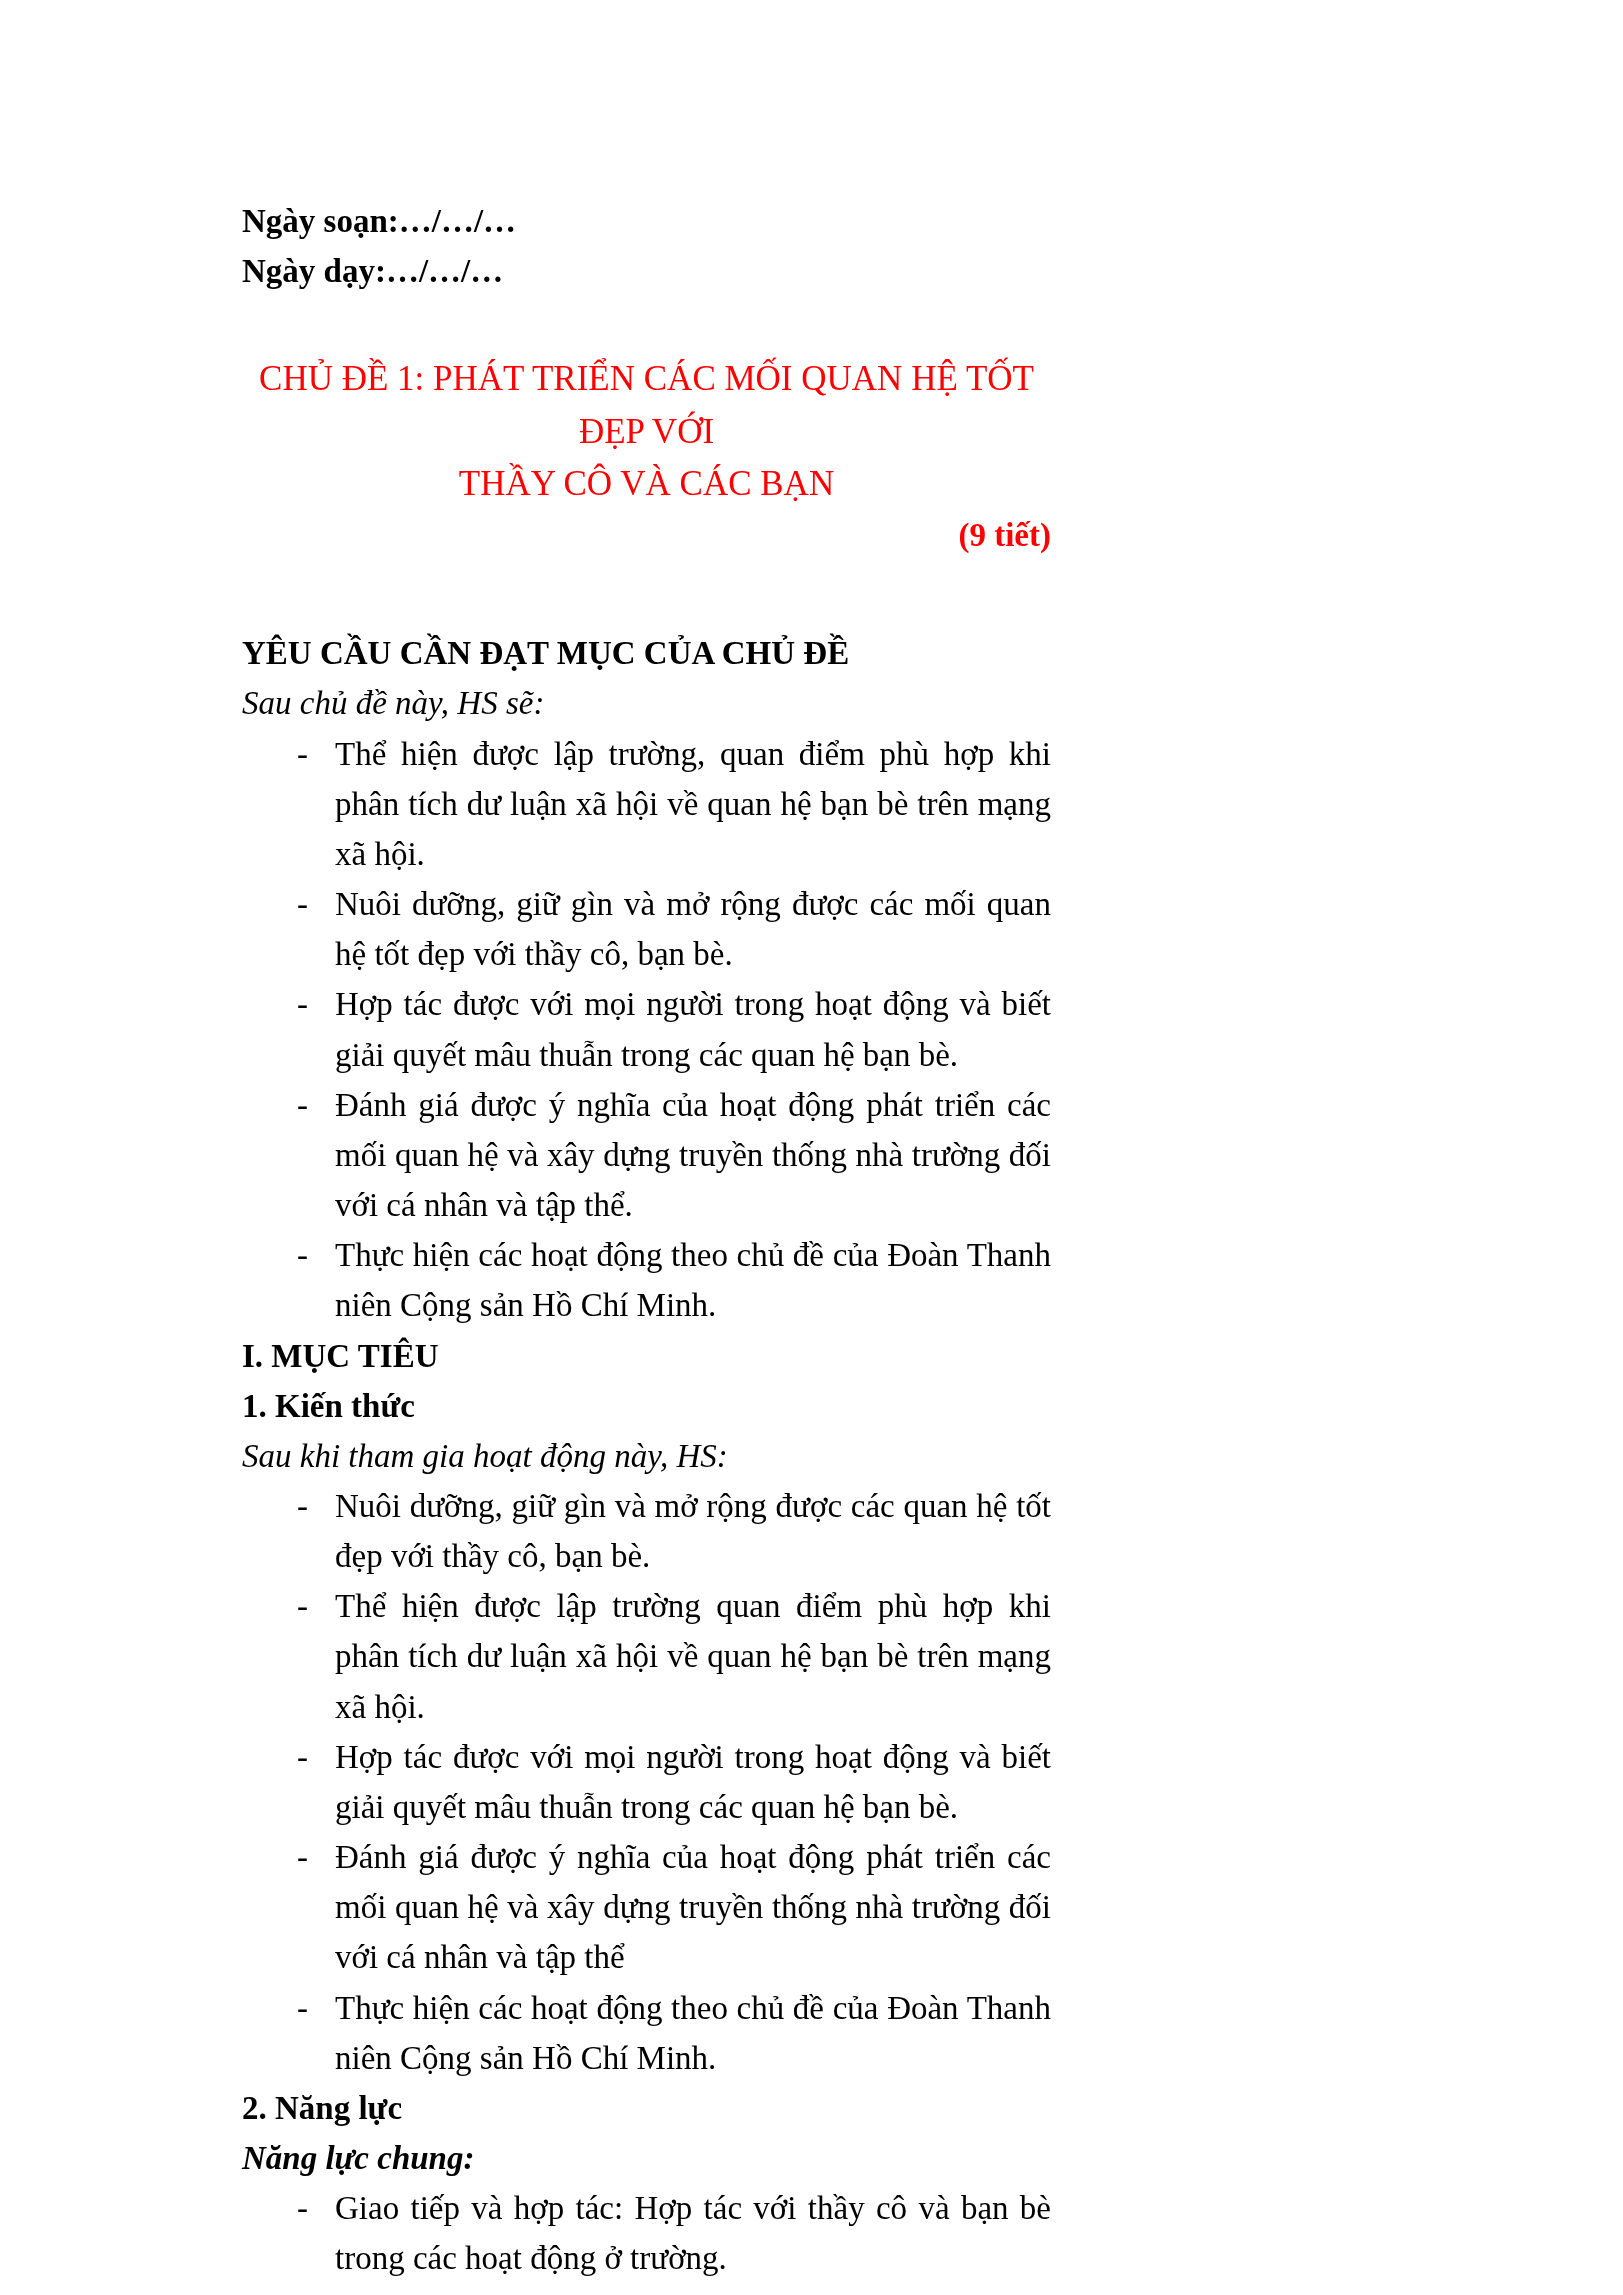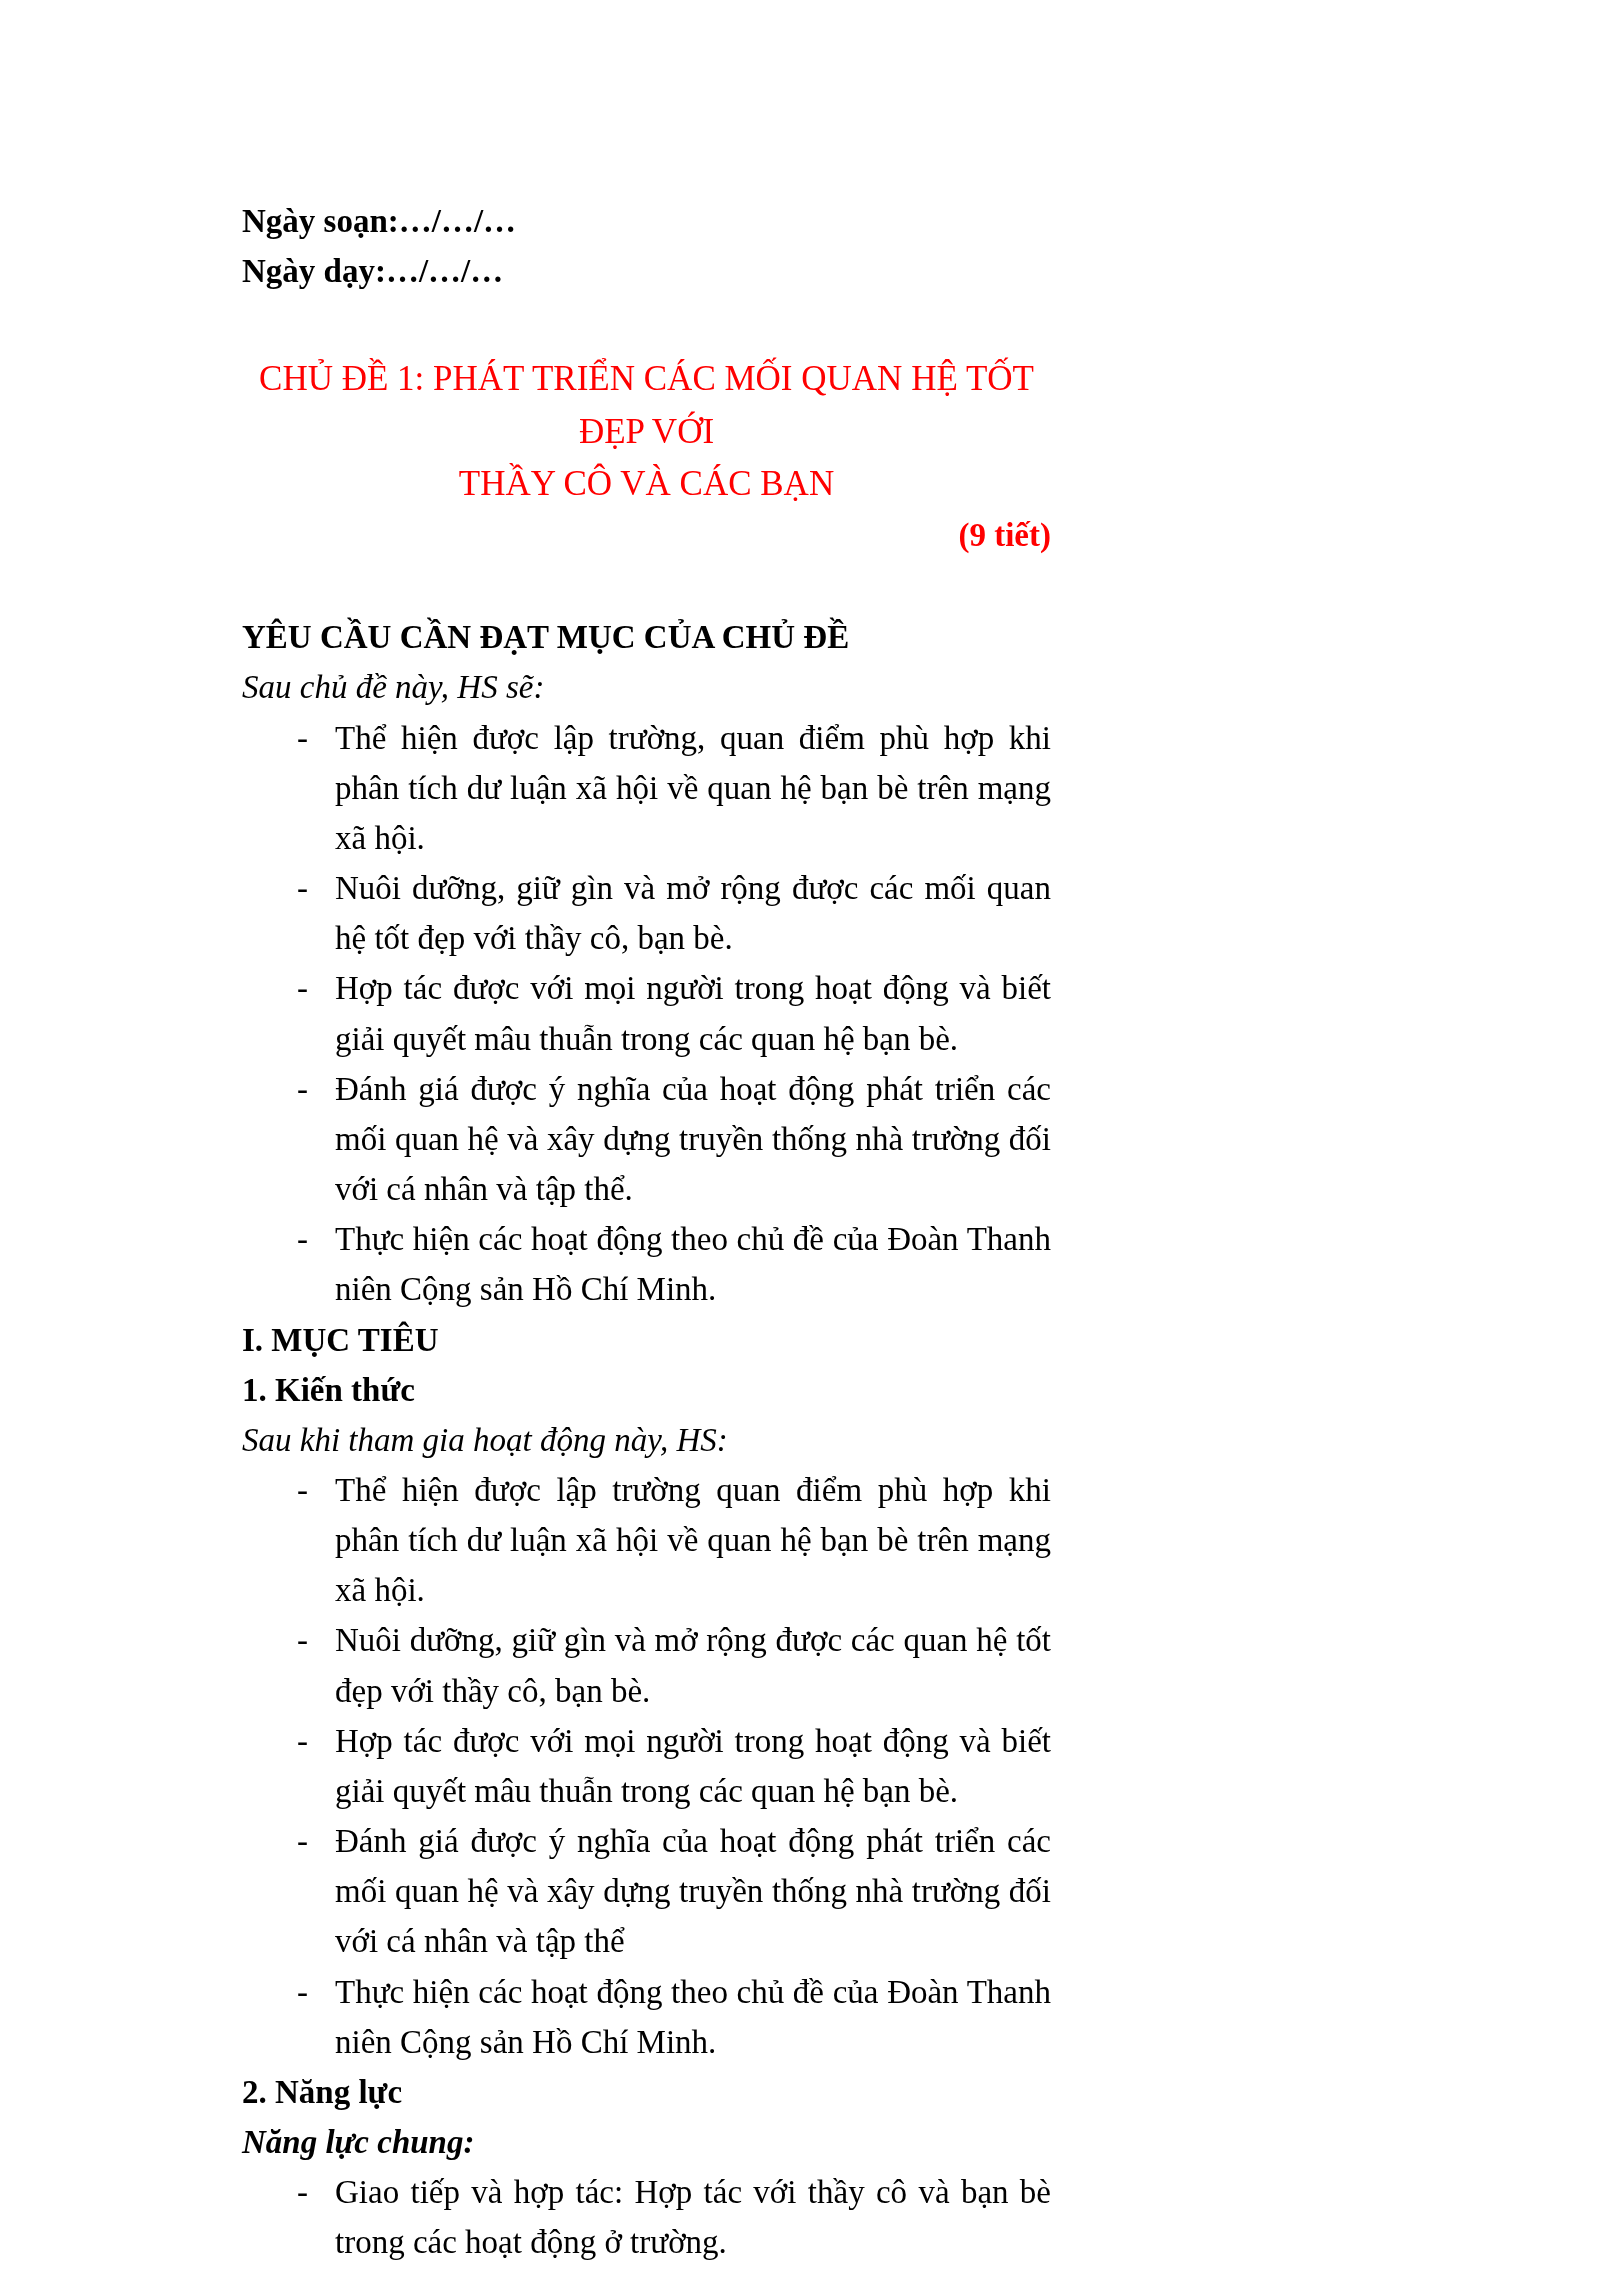--- a/index.html
+++ b/index.html
@@ -27,21 +27,21 @@
     font-size: 35px;
     line-height: 1.5;
   }
   .title-line { display: block; }
   .duration-line {
     text-align: right;
     font-weight: bold;
     font-size: 33px;
     line-height: 1.5;
   }
-  .gap-before { margin-top: 52px; }
+  .gap-before { margin-top: 68px; }
   .section-heading { font-weight: bold; }
   .intro-line { font-style: italic; }
   .bold-italic { font-weight: bold; font-style: italic; }
   .dash-item {
     position: relative;
     padding-left: 93px;
     text-align: justify;
   }
   .dash-item::before {
     content: "-";
@@ -75,22 +75,22 @@
     <p class="dash-item">Đánh giá được ý nghĩa của hoạt động phát triển các mối quan hệ và xây dựng truyền thống nhà trường đối với cá nhân và tập thể.</p>
     <p class="dash-item">Thực hiện các hoạt động theo chủ đề của Đoàn Thanh niên Cộng sản Hồ Chí Minh.</p>
   </div>
 
   <p class="section-heading">I. MỤC TIÊU</p>
 
   <p class="section-heading">1. Kiến thức</p>
   <p class="intro-line">Sau khi tham gia hoạt động này, HS:</p>
 
   <div>
+    <p class="dash-item">Nuôi dưỡng, giữ gìn và mở rộng được các quan hệ tốt đẹp với thầy cô, bạn bè.</p>
     <p class="dash-item">Thể hiện được lập trường quan điểm phù hợp khi phân tích dư luận xã hội về quan hệ bạn bè trên mạng xã hội.</p>
-    <p class="dash-item">Nuôi dưỡng, giữ gìn và mở rộng được các quan hệ tốt đẹp với thầy cô, bạn bè.</p>
     <p class="dash-item">Hợp tác được với mọi người trong hoạt động và biết giải quyết mâu thuẫn trong các quan hệ bạn bè.</p>
     <p class="dash-item">Đánh giá được ý nghĩa của hoạt động phát triển các mối quan hệ và xây dựng truyền thống nhà trường đối với cá nhân và tập thể</p>
     <p class="dash-item">Thực hiện các hoạt động theo chủ đề của Đoàn Thanh niên Cộng sản Hồ Chí Minh.</p>
   </div>
 
   <p class="section-heading">2. Năng lực</p>
   <p class="bold-italic">Năng lực chung:</p>
 
   <div>
     <p class="dash-item"><span class="item-label">Giao tiếp và hợp tác:</span> <span>Hợp tác với thầy cô và bạn bè trong các hoạt động ở trường.</span></p>

